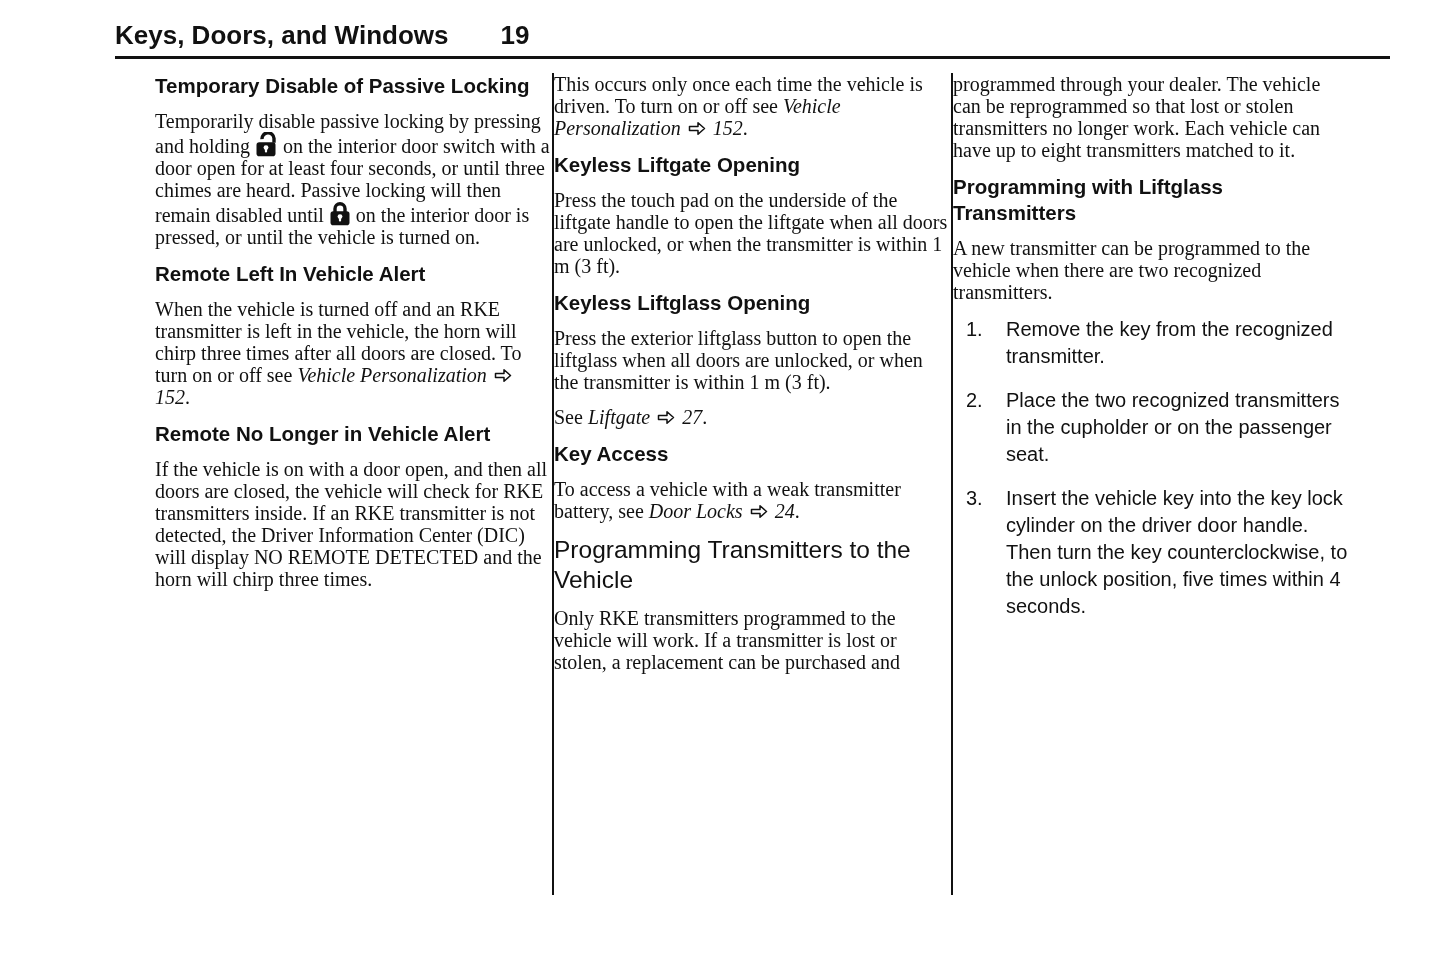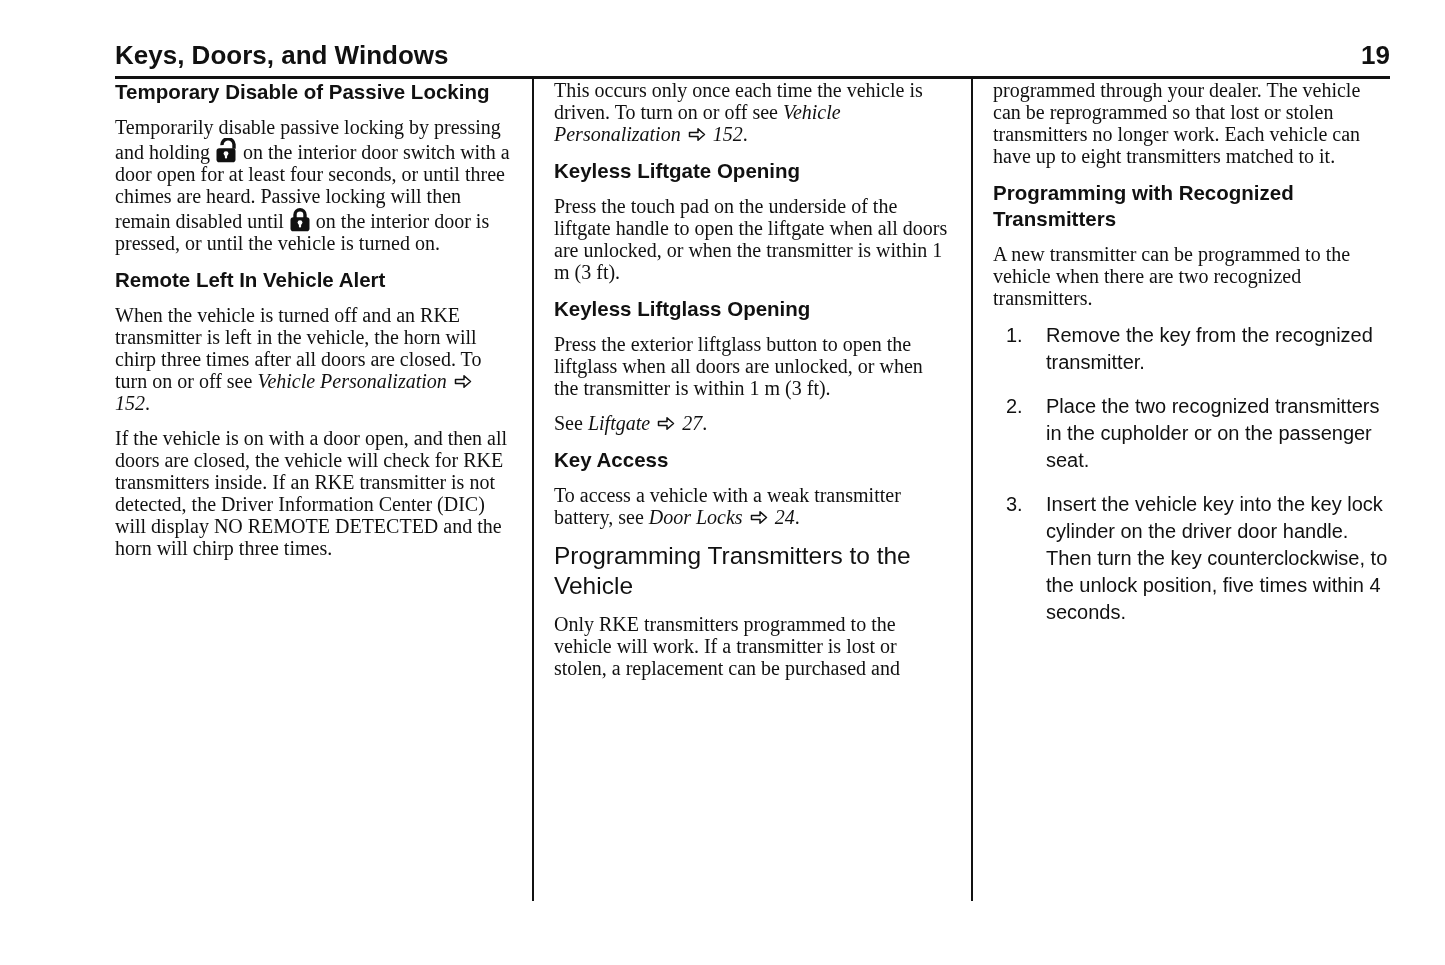--- a/index.html
+++ b/index.html
@@ -7,30 +7,30 @@
   html,body { background:#ffffff; }
   body {
     width:1445px; height:965px; overflow:hidden;
     font-family:"Liberation Sans","DejaVu Sans",sans-serif;
     color:#111111;
   }
   .page { width:100%; height:100%; padding:0 55px 0 115px; }
 
   
   .header-row {
-    padding-top:40px;
-    display:flex; justify-content:space-between; align-items:baseline; gap:52px;
+    padding-top:20px;
+    display:flex; justify-content:flex-start; align-items:baseline; gap:52px;
     font-weight:bold; font-size:26px; line-height:1.2;
   }
   .header-rule { border:none; border-top:3px solid #111111; margin-top:5px; }
 
   
   .columns {
-    min-height:822px;
-    display:flex; justify-content:space-between; align-items:stretch;
+    margin-top:14px; min-height:822px;
+    display:flex; justify-content:center; align-items:stretch;
   }
   .column { flex:0 0 397px; }
   .divider { flex:0 0 2px; background:#111111; }
 
   
   p { font-size:20px; line-height:22px; margin:0 0 13px 0;font-family:Liberation Serif, serif; }
   h3 { font-size:20.5px; line-height:26px; margin:9px 0 11px 0; font-weight:bold; }
   h2 { font-size:24.5px; line-height:30px; margin:9px 0 12px 0; font-weight:normal; }
   .column > :first-child { margin-top:0; }
   em { font-style:italic; }
@@ -66,20 +66,21 @@
             </svg></span><span>on the interior door switch with a door open for at least four seconds, or until three chimes are heard. Passive locking will then remain disabled until</span><span class="inline-icon"><svg width="22" height="25" viewBox="0 0 22 25">
               <path d="M6 12 V7.8 A5 5 0 0 1 16 7.8 V12" fill="none" stroke="#111" stroke-width="3.4"></path>
               <rect x="1.5" y="10.2" width="19" height="14" rx="2.8" fill="#111"></rect>
               <circle cx="11" cy="15.6" r="2.4" fill="#fff"></circle>
               <rect x="9.9" y="15.6" width="2.2" height="5" rx="1" fill="#fff"></rect>
             </svg></span><span>on the interior door is pressed, or until the vehicle is turned on.</span></p>
         <h3>Remote Left In Vehicle Alert</h3>
         <p><span>When the vehicle is turned off and an RKE transmitter is left in the vehicle, the horn will chirp three times after all doors are closed. To turn on or off see </span><em>Vehicle Personalization</em><span class="inline-icon arrow"><svg width="18" height="15" viewBox="0 0 18 15">
               <path d="M1.5 5.5 H10 V1.8 L16.5 7.5 L10 13.2 V9.5 H1.5 Z" fill="none" stroke="#111" stroke-width="1.5" stroke-linejoin="round"></path>
             </svg></span><em>152</em><span>.</span></p>
+        <h3>Remote No Longer in Vehicle Alert</h3>
         <p><span>If the vehicle is on with a door open, and then all doors are closed, the vehicle will check for RKE transmitters inside. If an RKE transmitter is not detected, the Driver Information Center (DIC) will display NO REMOTE DETECTED and the horn will chirp three times.</span></p>
       </section>
       <div class="divider"></div>
       <section class="column">
         <p><span>This occurs only once each time the vehicle is driven. To turn on or off see </span><em>Vehicle Personalization</em><span class="inline-icon arrow"><svg width="18" height="15" viewBox="0 0 18 15">
               <path d="M1.5 5.5 H10 V1.8 L16.5 7.5 L10 13.2 V9.5 H1.5 Z" fill="none" stroke="#111" stroke-width="1.5" stroke-linejoin="round"></path>
             </svg></span><em>152</em><span>.</span></p>
         <h3>Keyless Liftgate Opening</h3>
         <p><span>Press the touch pad on the underside of the liftgate handle to open the liftgate when all doors are unlocked, or when the transmitter is within 1 m (3 ft).</span></p>
         <h3>Keyless Liftglass Opening</h3>
@@ -90,21 +91,21 @@
         <h3>Key Access</h3>
         <p><span>To access a vehicle with a weak transmitter battery, see </span><em>Door Locks</em><span class="inline-icon arrow"><svg width="18" height="15" viewBox="0 0 18 15">
               <path d="M1.5 5.5 H10 V1.8 L16.5 7.5 L10 13.2 V9.5 H1.5 Z" fill="none" stroke="#111" stroke-width="1.5" stroke-linejoin="round"></path>
             </svg></span><em>24</em><span>.</span></p>
         <h2>Programming Transmitters to the Vehicle</h2>
         <p><span>Only RKE transmitters programmed to the vehicle will work. If a transmitter is lost or stolen, a replacement can be purchased and</span></p>
       </section>
       <div class="divider"></div>
       <section class="column">
         <p><span>programmed through your dealer. The vehicle can be reprogrammed so that lost or stolen transmitters no longer work. Each vehicle can have up to eight transmitters matched to it.</span></p>
-        <h3>Programming with Recognized Transmitters</h3>
+        <h3>Programming with Liftglass Transmitters</h3>
         <p><span>A new transmitter can be programmed to the vehicle when there are two recognized transmitters.</span></p>
         <ol>
           <li>
             <span class="li-num">1.</span>
             <span class="li-text">Remove the key from the recognized transmitter.</span>
           </li>
           <li>
             <span class="li-num">2.</span>
             <span class="li-text">Place the two recognized transmitters in the cupholder or on the passenger seat.</span>
           </li>

